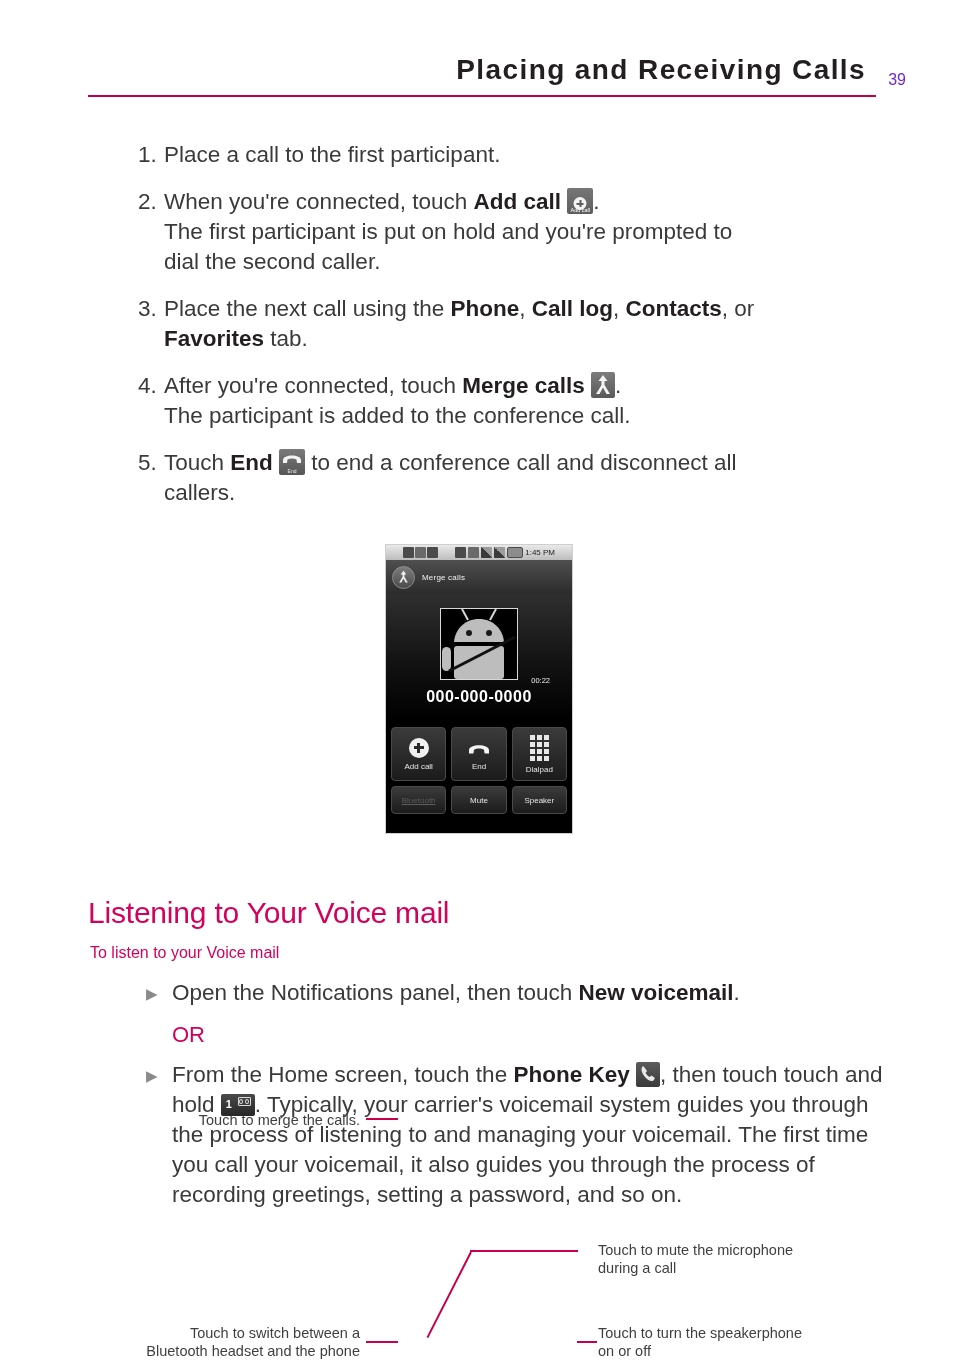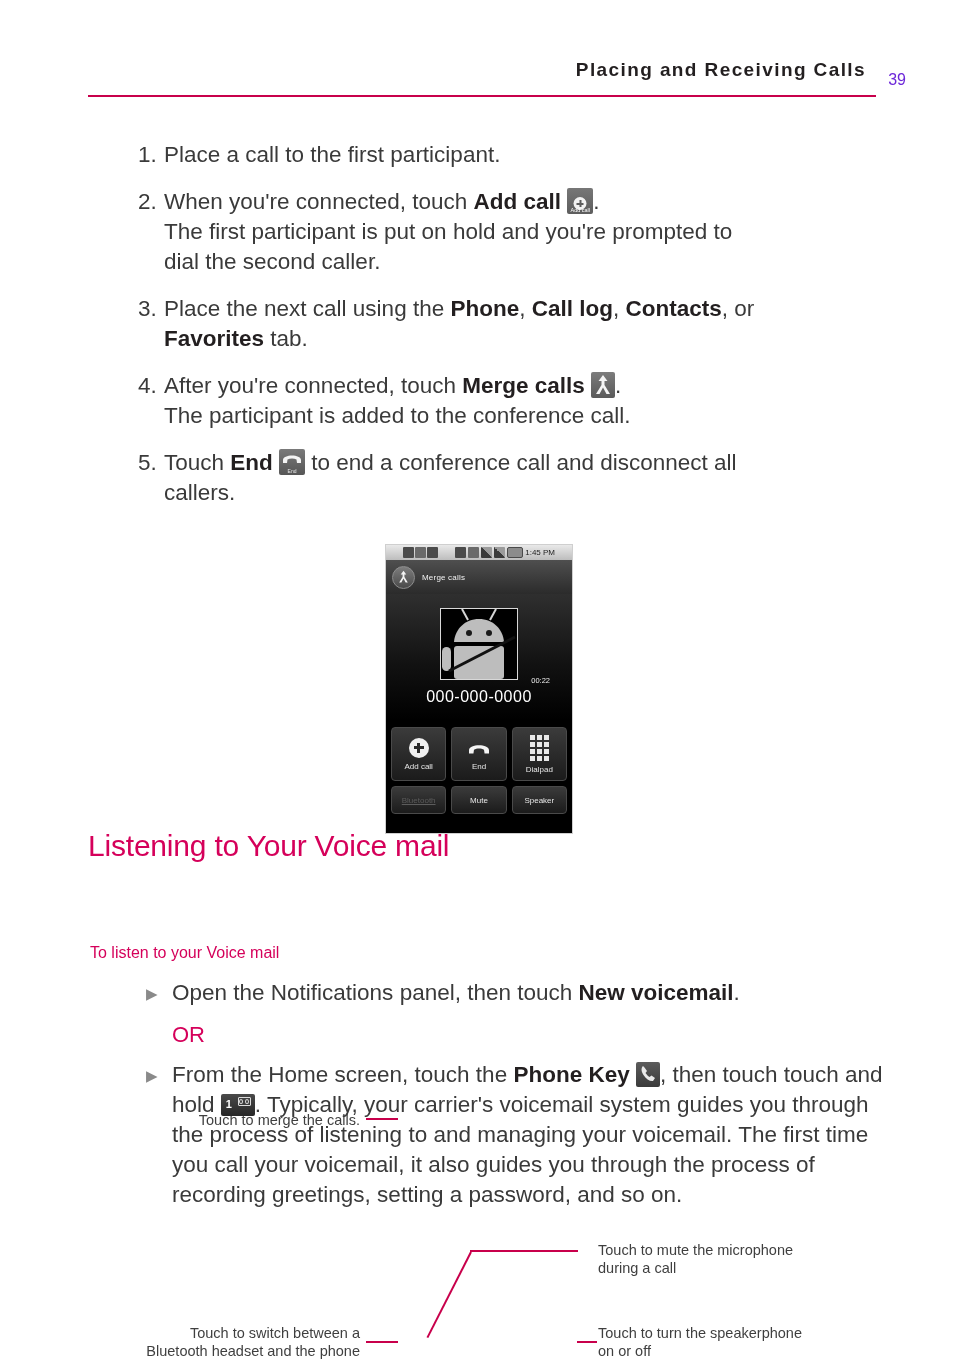--- a/index.html
+++ b/index.html
@@ -21,21 +21,21 @@
     position: absolute;
     left: 0; top: 0;
     width: 954px;
     height: 110px;
   }
   .header-title {
     position: absolute;
     right: 88px;
     top: 70px;
     transform: translateY(-50%);
-    font-size: 19px;
+    font-size: 28px;
     font-weight: bold;
     letter-spacing: 1.4px;
     color: #231f20;
     white-space: nowrap;
   }
   .header-page-number {
     position: absolute;
     right: 48px;
     top: 80px;
     transform: translateY(-50%);
@@ -283,20 +283,21 @@
     color: #ededed;
   }
   .call-number {
     position: absolute;
     left: 0; right: 0;
     top: 94px;
     text-align: center;
     font-size: 16px;
     color: #ffffff;
     letter-spacing: 0.5px;
+    font-weight: bold;
   }
   
   .ph-buttons {
     position: absolute;
     left: 0; bottom: 0;
     width: 100%;
     height: 114px;
     background: #000;
     padding: 8px 5px;
     box-sizing: border-box;
@@ -375,21 +376,21 @@
     background: #c8004b;
     transform-origin: top center;
     transform: rotate(27deg);
   }
   .lead-mute-top { left: 470px; top: 714px; width: 108px; height: 1.6px; }
 
   
   .section-title {
     position: absolute;
     left: 88px;
-    top: 829px;
+    top: 896px;
     font-size: 30px;
     color: #d5005a;
     letter-spacing: -0.2px;
   }
   .sub-title {
     position: absolute;
     left: 90px;
     top: 944px;
     font-size: 16px;
     color: #d5005a;

